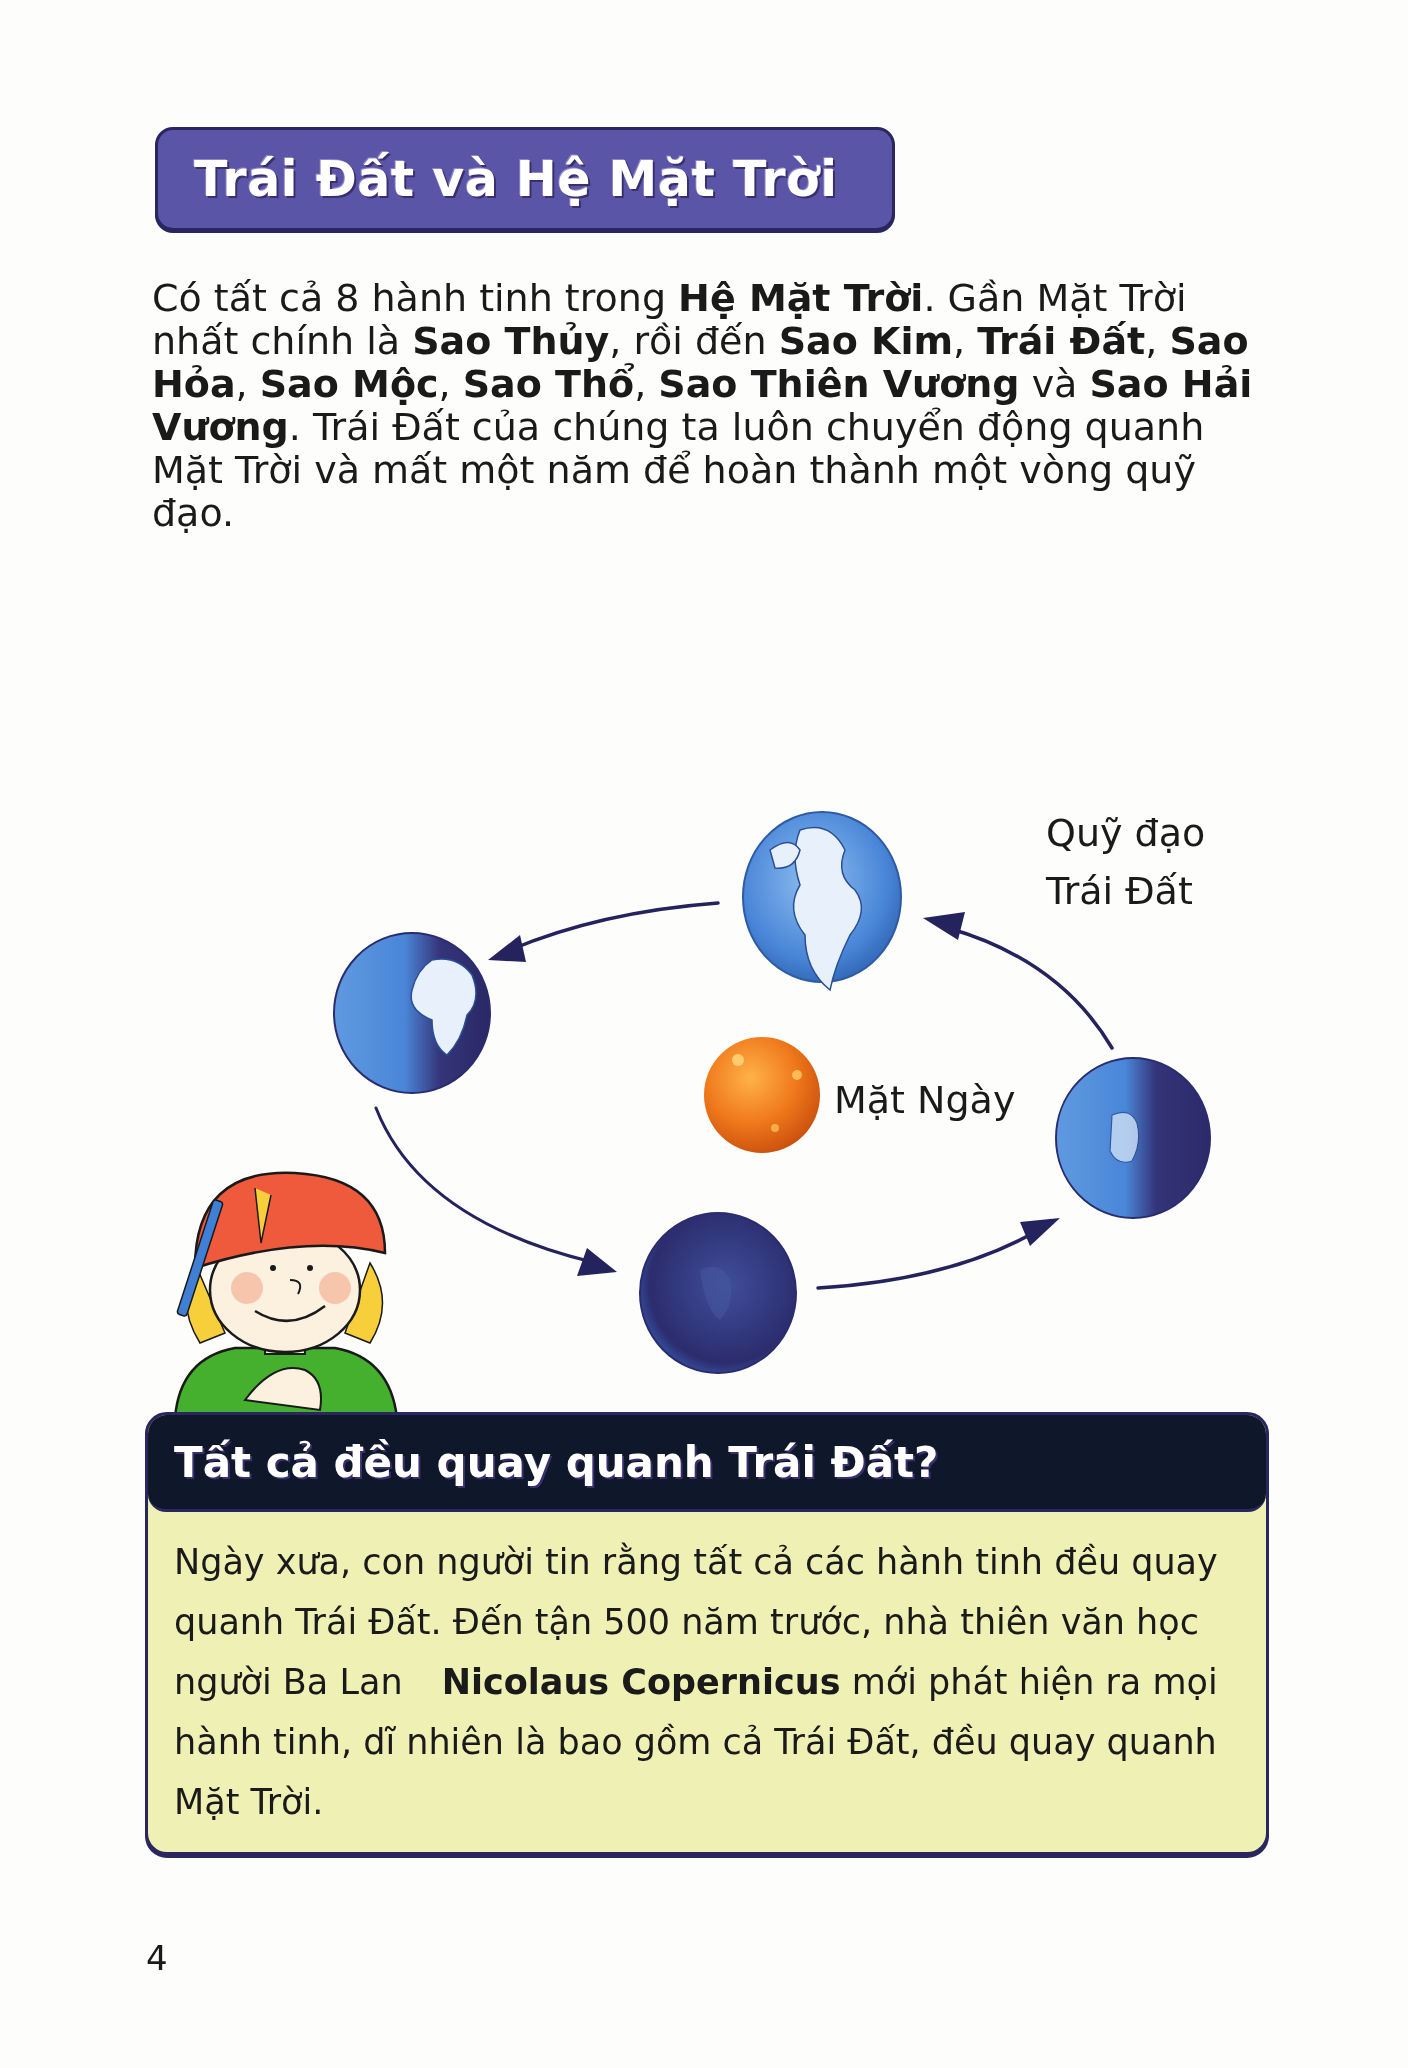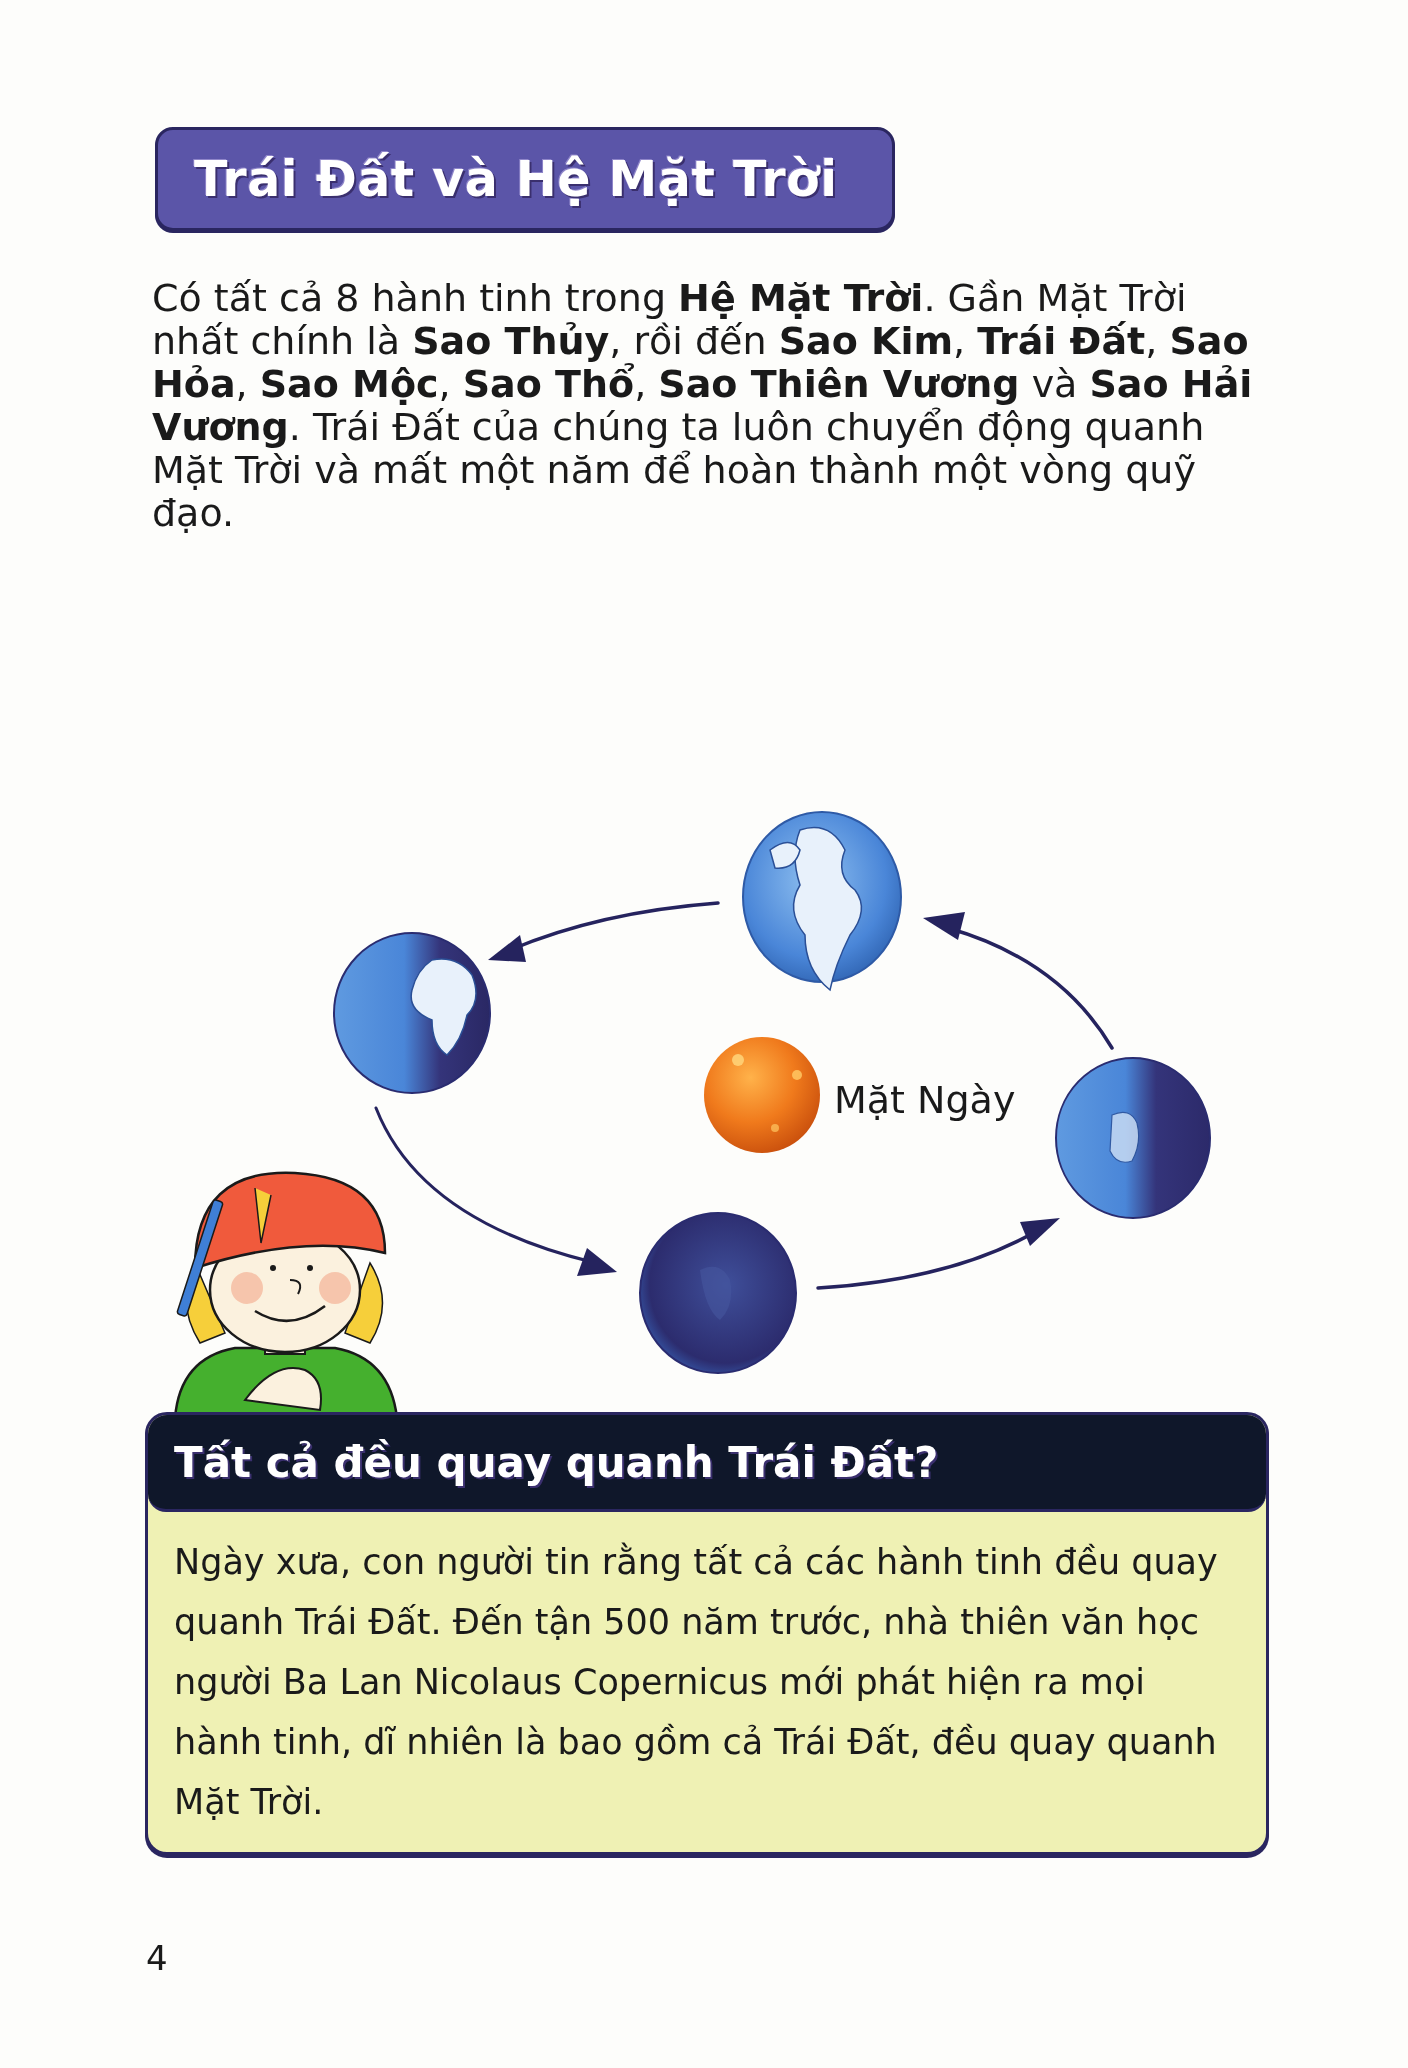--- a/index.html
+++ b/index.html
@@ -44,21 +44,21 @@
     height: 94px; background: #0f172a; border-bottom: 3px solid #2a2660;
     border-radius: 0 0 18px 18px; display: flex; align-items: center;
   }
   .info-head span {
     margin-left: 26px; color: #fff; font-weight: bold; font-size: 42px;
     text-shadow: 2px 2px 0 #3a2f6e;
   }
   .info-body {
     padding: 20px 0 0 26px; font-size: 35px; line-height: 60px; color: #1a1a1a;
   }
-  .info-body b { font-weight: normal; }
+  .info-body b { font-weight: bold; margin-left: 28px; }
   .page-num {
     position: absolute; left: 146px; top: 1938px; font-size: 34px; color: #1a1a1a;
   }
 </style>
 </head>
 <body>
 
 <div class="title-banner">
   <span>Trái Đất và Hệ Mặt Trời</span>
 </div>
@@ -139,20 +139,24 @@
       <ellipse cx="1133" cy="1138" rx="77" ry="80" fill="url(#earthDayRight)" stroke="#2a2c70" stroke-width="2" transform="scale(-1,1) translate(-2266,0)"></ellipse>
       <path d="M 1112 1115 q 18 -8 25 8 q 5 20 -5 38 q -15 5 -22 -10 z" fill="#cfe0f5" stroke="#2a4f96" stroke-width="1.2" opacity="0.8"></path>
     </g>
 
     <g>
       <ellipse cx="718" cy="1293" rx="78" ry="80" fill="url(#earthDark)" stroke="#2a2c70" stroke-width="2"></ellipse>
       <path d="M 700 1270 q 20 -10 30 10 q 5 25 -10 40 q -15 -10 -20 -50 z" fill="#46579e" opacity="0.6"></path>
     </g>
   </svg>
 
+  <div class="lbl" style="left:1046px; top:804px;">
+    <div>Quỹ đạo</div>
+    <div>Trái Đất</div>
+  </div>
   <div class="lbl" style="left:834px; top:1071px;">Mặt Ngày</div>
 </div>
 
 <div class="boy">
   <svg width="240" height="250" viewBox="0 0 240 250" xmlns="http://www.w3.org/2000/svg">
 
     <path d="M 10 250 q 5 -60 60 -70 l 100 0 q 55 10 62 70 z" fill="#45b02e" stroke="#1a1a1a" stroke-width="2.5"></path>
 
     <rect x="100" y="160" width="40" height="26" fill="#fbf1de" stroke="#1a1a1a" stroke-width="2"></rect>
 

